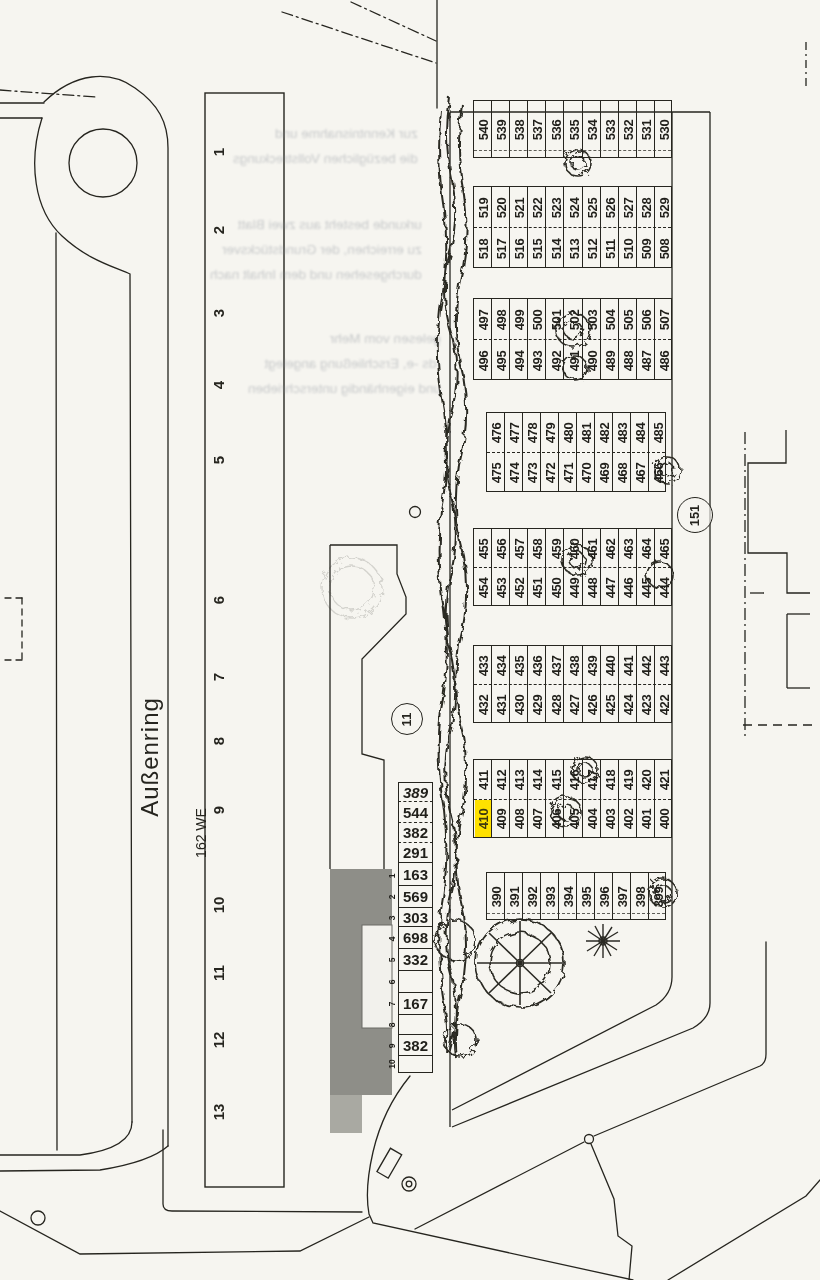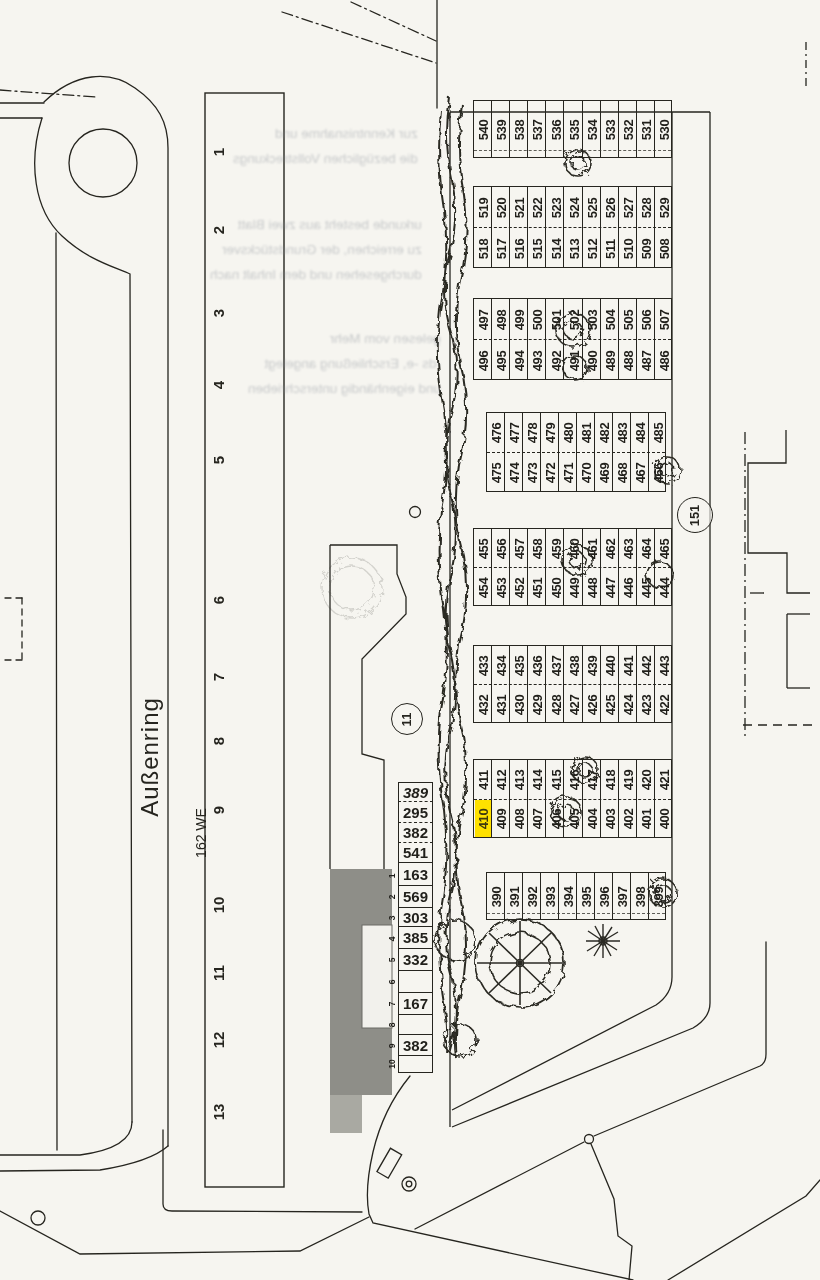--- a/index.html
+++ b/index.html
@@ -442,39 +442,39 @@
         <span class="lbl rot stall" style="left: 135px; top: 24px;">397</span>
         <span class="lbl rot stall" style="left: 153px; top: 24px;">398</span>
         <span class="lbl rot stall" style="left: 171px; top: 24px;">399</span>
       </div>
     </div>
   <div id="side-column-host" style="position:absolute;left:398px;top:782px;width:35px;">
       <div class="sidecell first dashbottom" style="height: 20px; font-style: italic;">
         <span>389</span>
       </div>
       <div class="sidecell dashbottom" style="height: 21px;">
-        <span>295</span>
+        <span>544</span>
       </div>
       <div class="sidecell dashbottom" style="height: 20px;">
         <span>382</span>
       </div>
       <div class="sidecell" style="height: 20px;">
-        <span>541</span>
+        <span>291</span>
       </div>
       <div class="sidecell" style="height: 23px;">
         <span>163</span>
       </div>
       <div class="sidecell" style="height: 22px;">
         <span>569</span>
       </div>
       <div class="sidecell" style="height: 19px;">
         <span>303</span>
       </div>
       <div class="sidecell" style="height: 22px;">
-        <span>385</span>
+        <span>698</span>
       </div>
       <div class="sidecell" style="height: 22px;">
         <span>332</span>
       </div>
       <div class="sidecell" style="height: 22px;">
         <span></span>
       </div>
       <div class="sidecell" style="height: 22px;">
         <span>167</span>
       </div>

